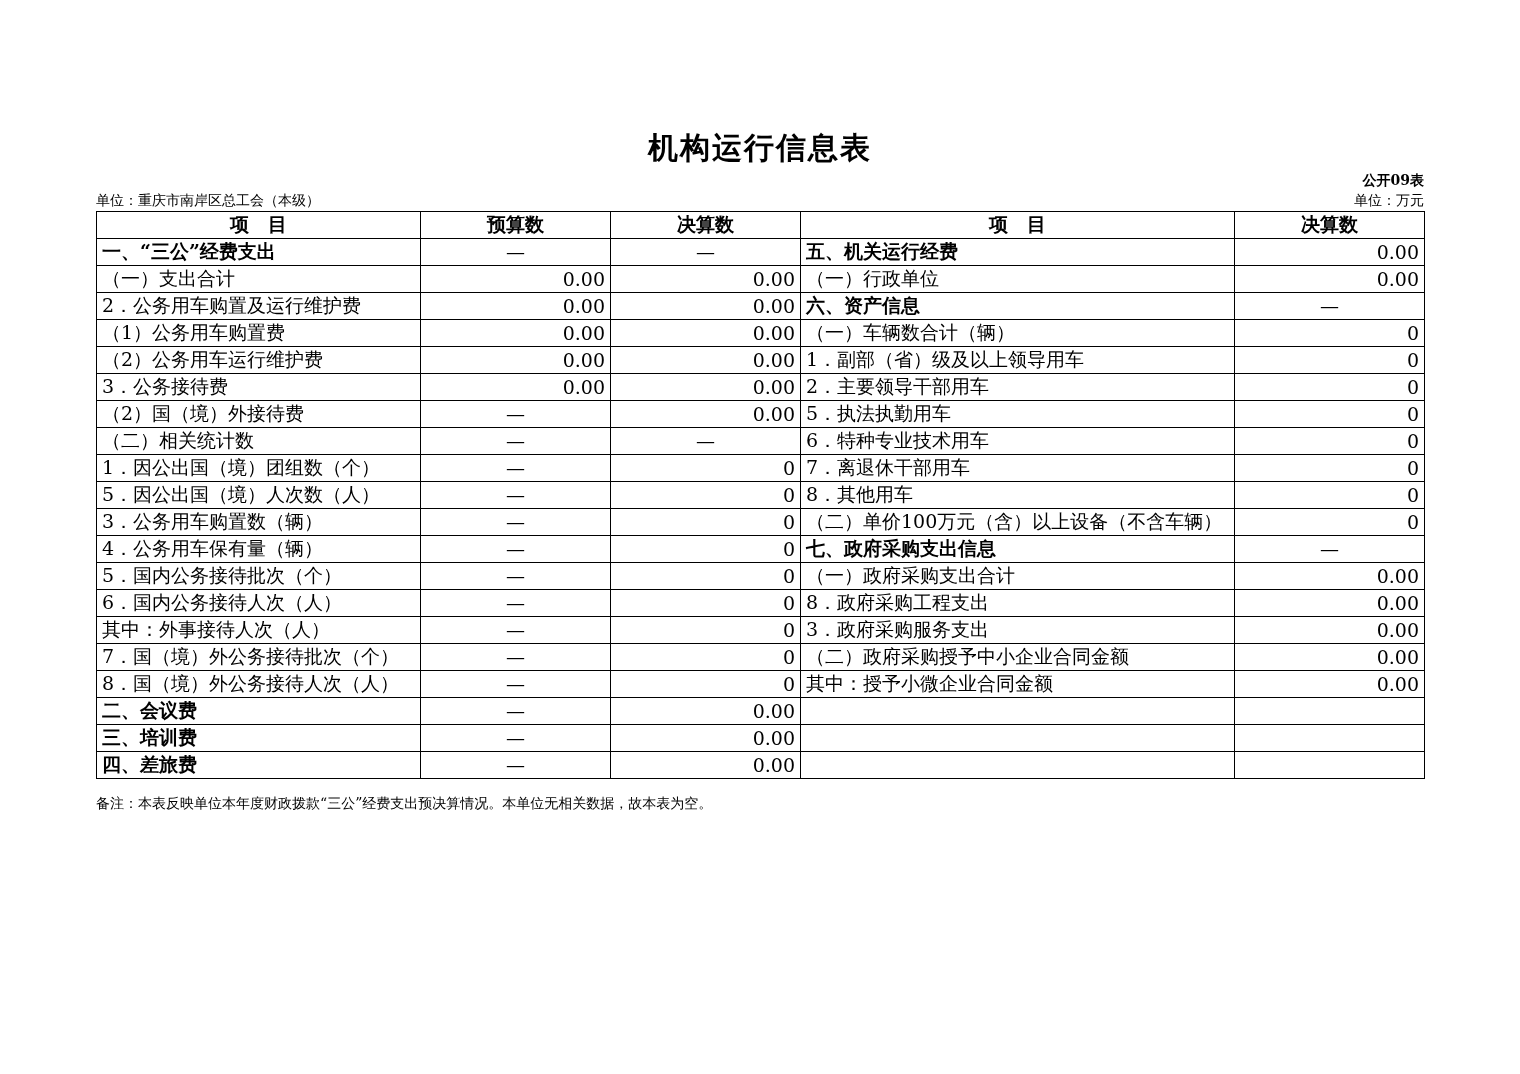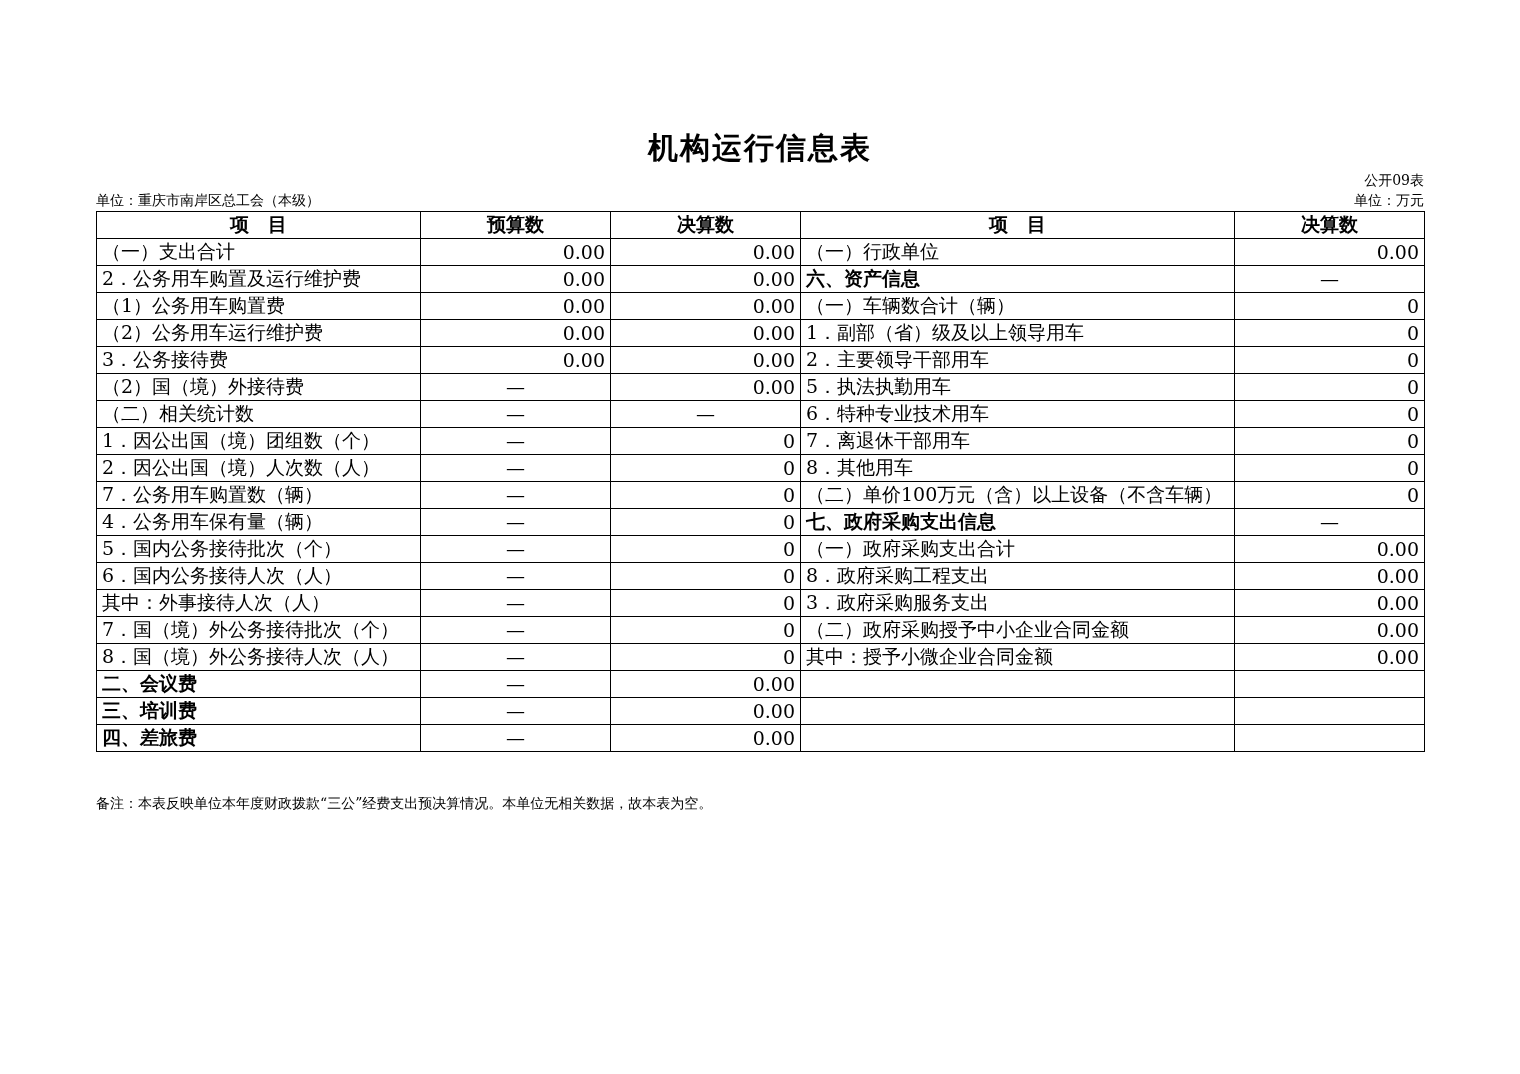--- a/index.html
+++ b/index.html
@@ -29,20 +29,21 @@
     font-size: 30px;
     font-weight: bold;
     letter-spacing: 2px;
   }
   .sheet-no {
     position: absolute;
     top: 172px;
     right: 96px;
     font-family: "DejaVu Serif", "Liberation Serif", serif;
     font-size: 14px;
+    font-weight: bold;
   }
   .unit-left {
     position: absolute;
     top: 192px;
     left: 96px;
     font-family: "DejaVu Serif", "Liberation Serif", serif;
     font-size: 14px;
   }
   .unit-right {
     position: absolute;
@@ -117,20 +118,27 @@
       <tr>
         <th>项　目</th>
         <th>预算数</th>
         <th>决算数</th>
         <th>项　目</th>
         <th>决算数</th>
       </tr>
     </thead>
     <tbody id="table-body">
         <tr>
+          <td class="lbl i0 bold">一、“三公”经费支出</td>
+          <td class="dash">—</td>
+          <td class="dash">—</td>
+          <td class="lbl i0 bold">五、机关运行经费</td>
+          <td class="num">0.00</td>
+        </tr>
+        <tr>
           <td class="lbl i1">（一）支出合计</td>
           <td class="num">0.00</td>
           <td class="num">0.00</td>
           <td class="lbl i1">（一）行政单位</td>
           <td class="num">0.00</td>
         </tr>
         <tr>
           <td class="lbl i2">2．公务用车购置及运行维护费</td>
           <td class="num">0.00</td>
           <td class="num">0.00</td>
@@ -173,28 +181,28 @@
           <td class="num">0</td>
         </tr>
         <tr>
           <td class="lbl i2">1．因公出国（境）团组数（个）</td>
           <td class="dash">—</td>
           <td class="num">0</td>
           <td class="lbl i2">7．离退休干部用车</td>
           <td class="num">0</td>
         </tr>
         <tr>
-          <td class="lbl i2">2．因公出国（境）人次数（人）</td>
+          <td class="lbl i2">5．因公出国（境）人次数（人）</td>
           <td class="dash">—</td>
           <td class="num">0</td>
           <td class="lbl i2">8．其他用车</td>
           <td class="num">0</td>
         </tr>
         <tr>
-          <td class="lbl i2">7．公务用车购置数（辆）</td>
+          <td class="lbl i2">3．公务用车购置数（辆）</td>
           <td class="dash">—</td>
           <td class="num">0</td>
           <td class="lbl i1">（二）单价100万元（含）以上设备（不含车辆）</td>
           <td class="num">0</td>
         </tr>
         <tr>
           <td class="lbl i2">4．公务用车保有量（辆）</td>
           <td class="dash">—</td>
           <td class="num">0</td>
           <td class="lbl i0 bold">七、政府采购支出信息</td>

